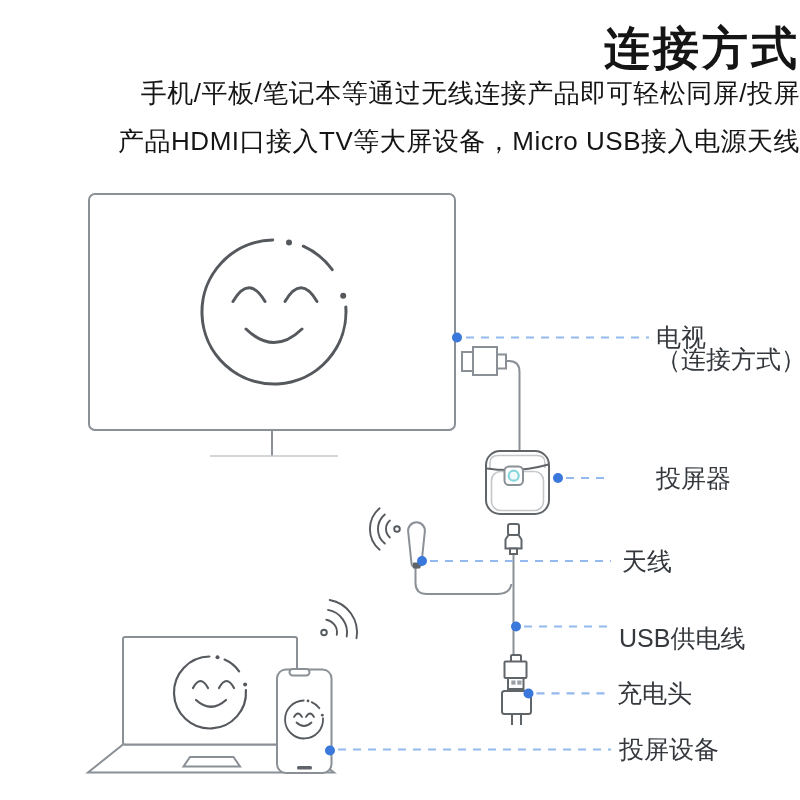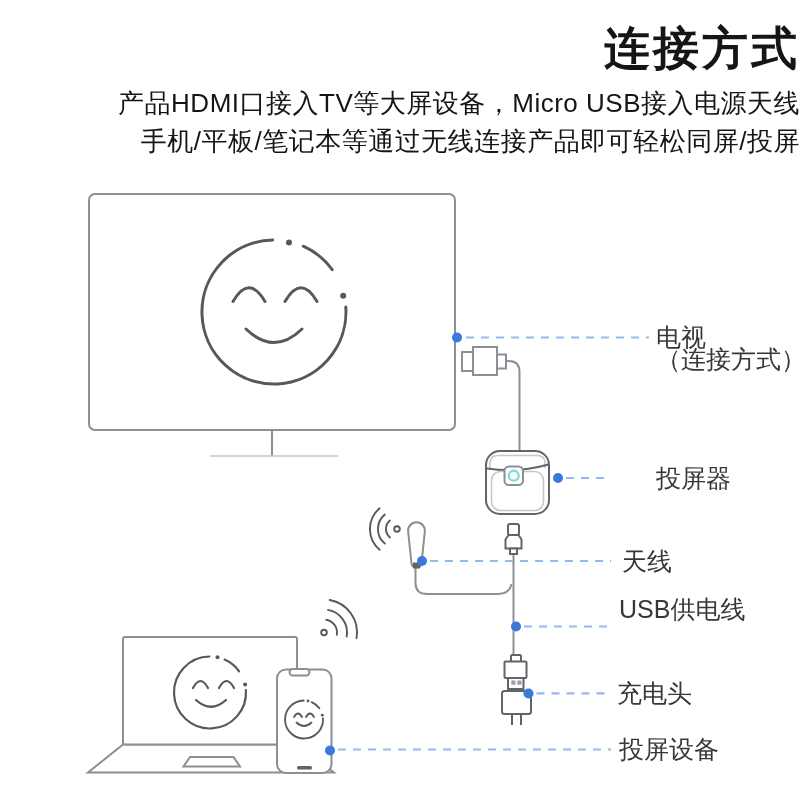--- a/index.html
+++ b/index.html
@@ -45,22 +45,22 @@
   .dash{stroke:var(--dash-blue);stroke-width:2.2;stroke-dasharray:8 7;fill:none;}
   .cdot{fill:var(--accent-blue);}
   .ring{stroke:var(--ring-cyan);fill:#F2FBFC;stroke-width:2.2;}
   .fill-dark{fill:var(--outline-dark);}
 </style>
 </head>
 <body>
 
 <div class="header">
   <h1 class="title">连接方式</h1>
+  <p class="desc" style="margin-top:0;">手机/平板/笔记本等通过无线连接产品即可轻松同屏/投屏</p>
   <p class="desc">产品HDMI口接入TV等大屏设备，Micro USB接入电源天线</p>
-  <p class="desc" style="margin-top:0;">手机/平板/笔记本等通过无线连接产品即可轻松同屏/投屏</p>
 </div>
 
 <svg class="diagram-svg" width="800" height="800" viewBox="0 0 800 800">
 
   <g>
     <rect class="s-mid-f" x="89" y="194" width="366" height="236" rx="6"></rect>
     <line class="s-mid" x1="272" y1="430" x2="272" y2="456"></line>
     <line class="s-light" x1="210" y1="456" x2="338" y2="456"></line>
     <g class="smiley" stroke-width="3">
       <path d="M 345.8 307 A 72 72 0 1 1 272.7 240"></path>
@@ -188,15 +188,15 @@
     </g>
   </g>
 </svg>
 
 <div class="label" style="left:656px;top:326px;">
   <div>电视</div>
   <div>（连接方式）</div>
 </div>
 <div class="label" style="left:622px;top:467px;margin-left:34px;">投屏器</div>
 <div class="label" style="left:622px;top:550px;text-align:right;">天线</div>
-<div class="label" style="left:619px;top:598px;">USB供电线</div>
+<div class="label" style="left:619px;top:627px;">USB供电线</div>
 <div class="label" style="left:617px;top:682px;">充电头</div>
 <div class="label" style="left:619px;top:738px;">投屏设备</div>
 
 </body></html>

